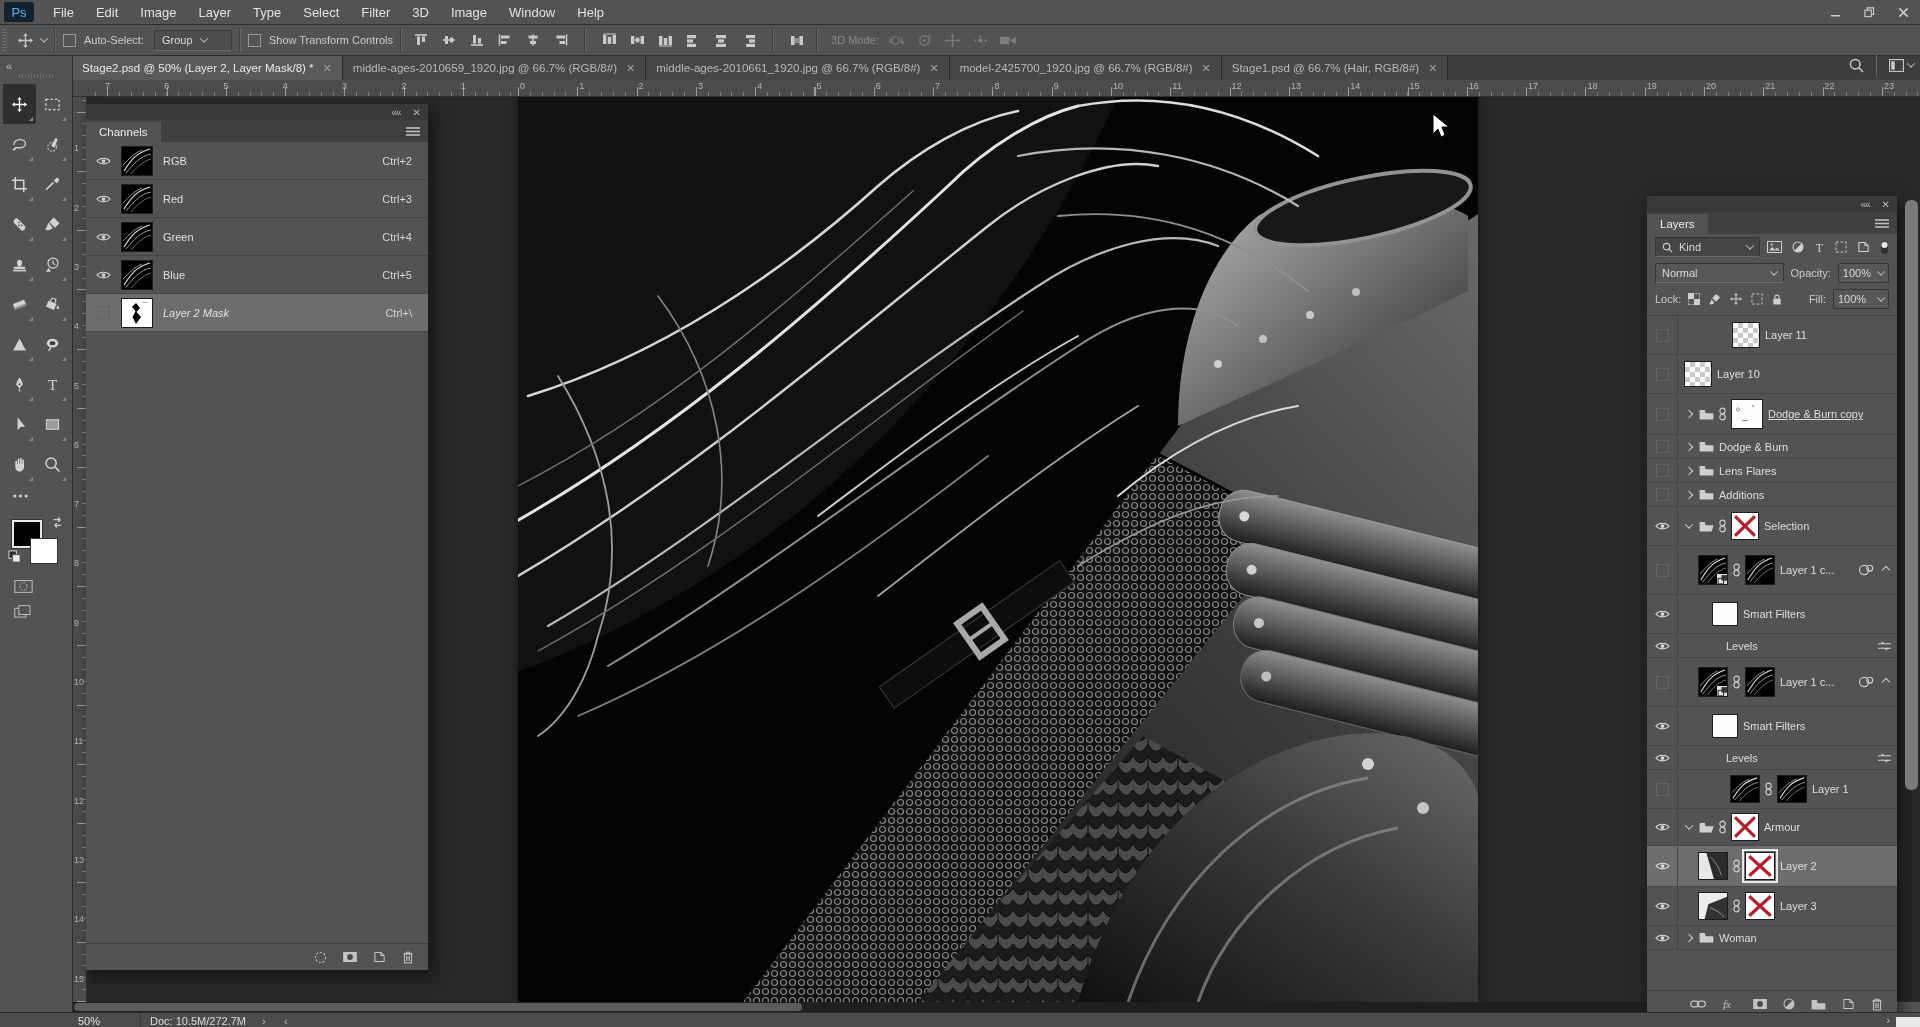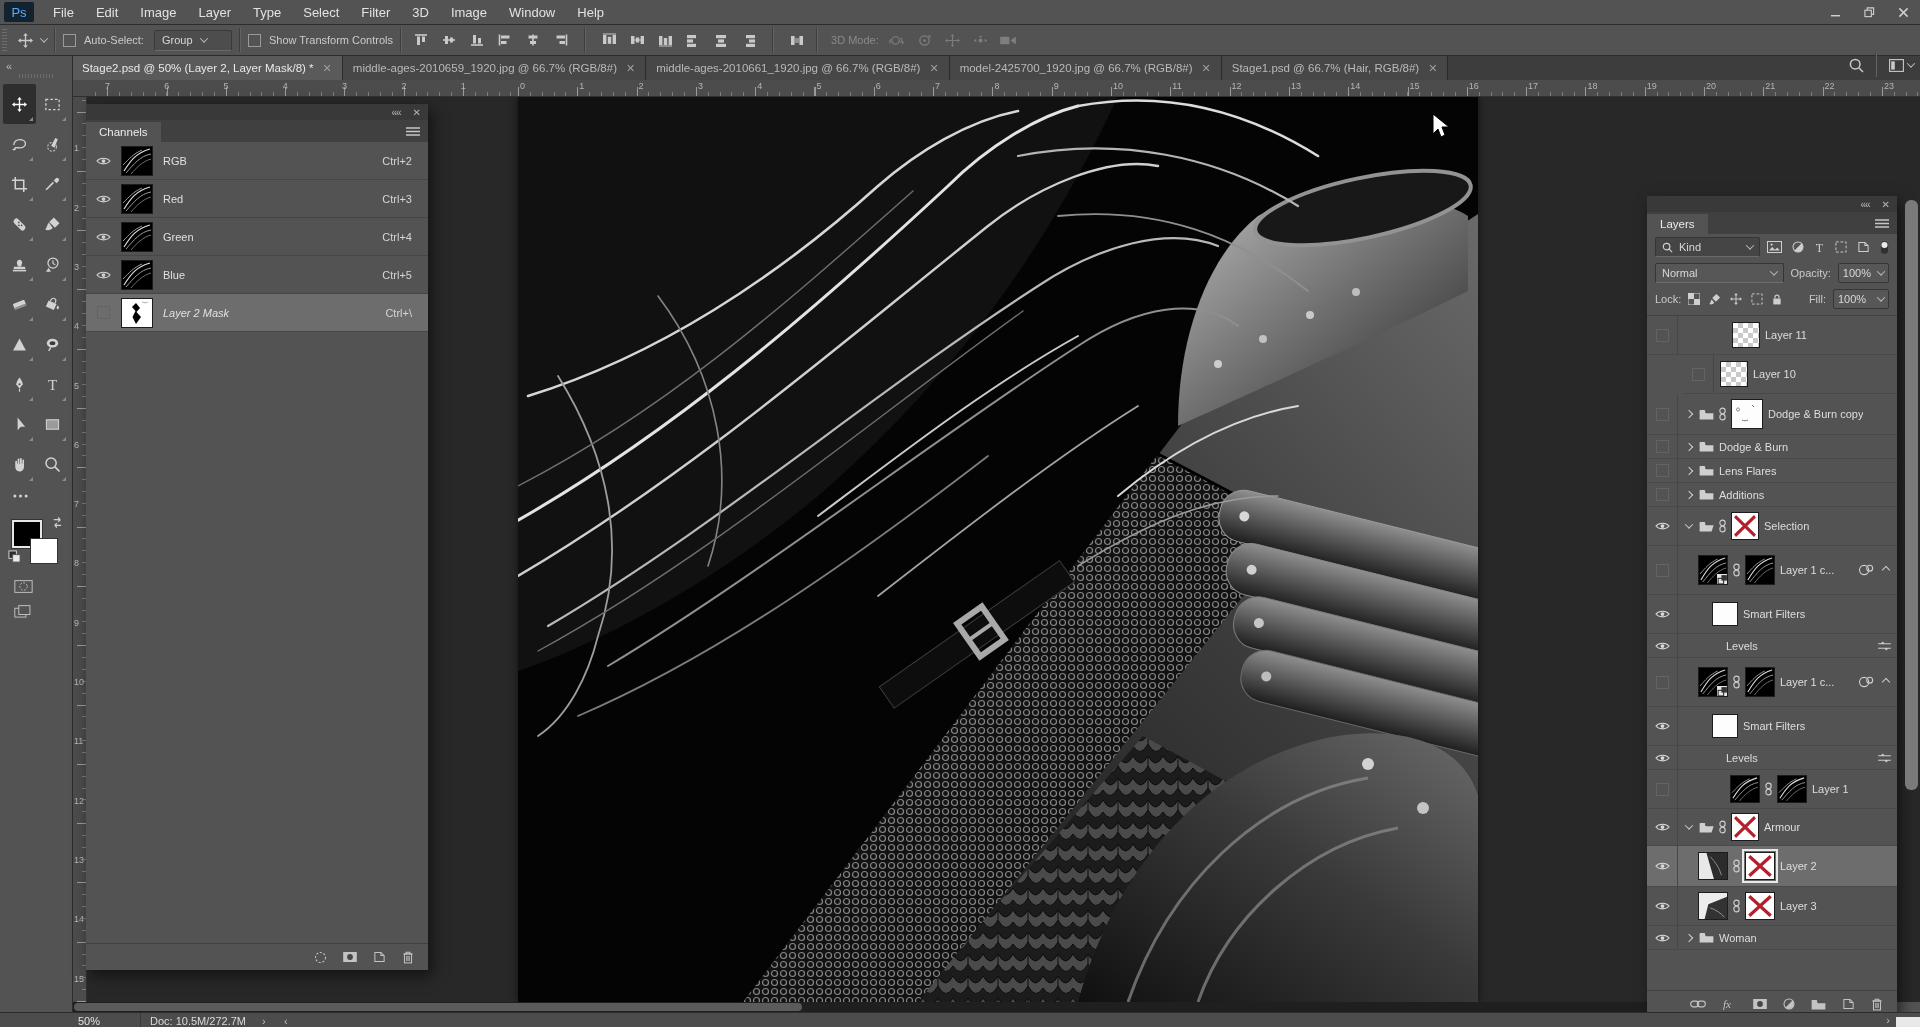--- a/index.html
+++ b/index.html
@@ -953,34 +953,34 @@
   <div id="layer-rows">
       <div class="lrow" style="height: 38px; gap: 48px;">
         <div class="leye">
           <span class="emptybox"></span>
         </div>
         <div class="lbody" style="padding-left: 6px;">
           <span class="th checker" style="width: 26px; height: 24px;"></span>
           <span class="lname">Layer 11</span>
         </div>
       </div>
-      <div class="lrow" style="height: 38px; margin-left: 36px;">
+      <div class="lrow" style="height: 38px;">
         <div class="leye">
           <span class="emptybox"></span>
         </div>
         <div class="lbody" style="padding-left: 6px;">
           <span class="th checker" style="width: 26px; height: 24px;"></span>
           <span class="lname">Layer 10</span>
         </div>
       </div>
       <div class="lrow" style="height: 40px;">
         <div class="leye">
           <span class="emptybox"></span>
         </div>
-        <div class="lbody" style="padding-left: 6px;">
+        <div class="lbody" style="padding-left: 6px; text-decoration: underline;">
           <span class="groupchev">
             <span class="chev right"></span>
           </span>
           <span class="icon">
             <svg viewBox="0 0 16 12" width="15" height="11">
               <rect x=".5" y="1.2" width="6" height="2.4" rx=".6" fill="currentColor"></rect>
               <path d="M.5 3 h5.6 l1.4 1.6 h8 v6.9 h-15Z" fill="currentColor"></path>
             </svg>
           </span>
           <span class="icon">

